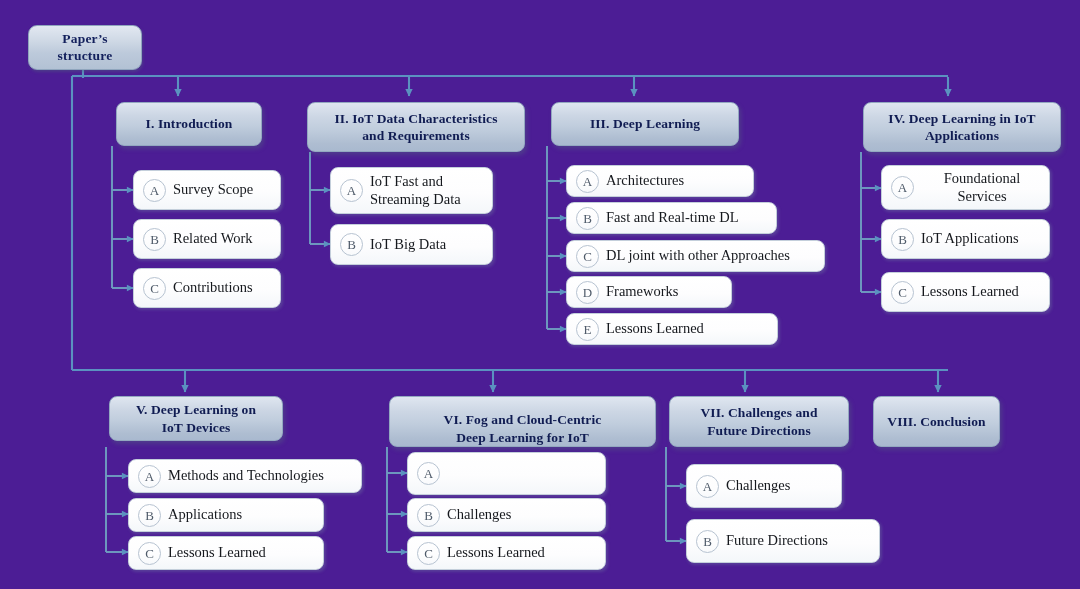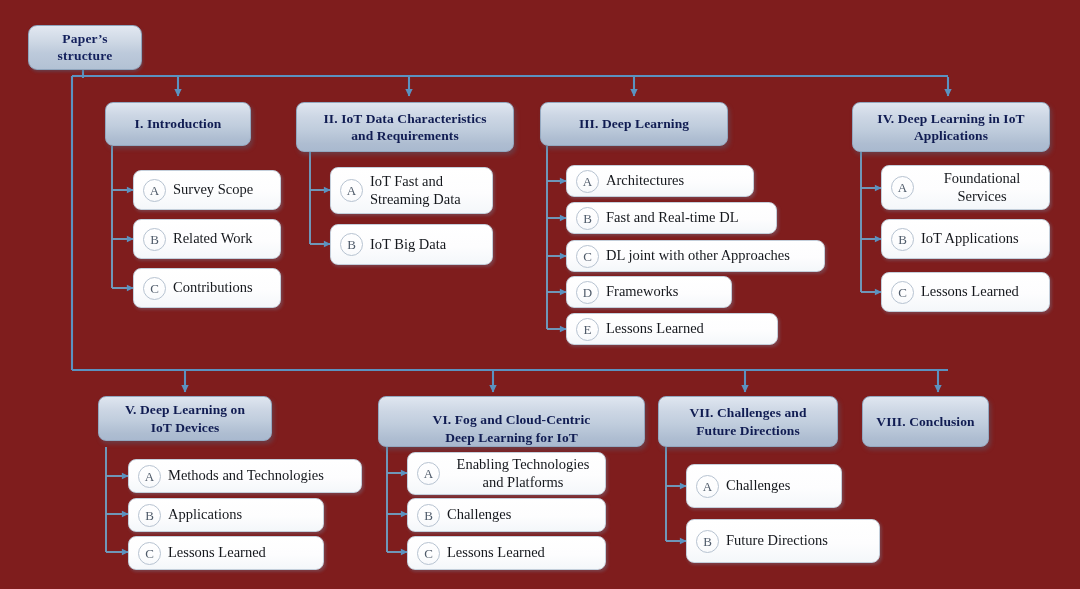--- a/index.html
+++ b/index.html
@@ -1,18 +1,18 @@
 <!DOCTYPE html>
 <html><head>
 <meta charset="utf-8">
 <style>
   html,body{margin:0;padding:0;background:#ffffff;}
   body{width:1080px;height:589px;overflow:hidden;
        font-family:"Liberation Serif","DejaVu Serif",serif;}
-  #stage{position:relative;width:1080px;height:589px;background:#7f1d1d;}
+  #stage{position:relative;width:1080px;height:589px;background:#4c1d95;}
 
   
   #wires{position:absolute;left:0;top:0;width:1080px;height:589px;}
 
   
   .root-box{
     position:absolute;
     display:flex;align-items:center;justify-content:center;
     text-align:center;
     border-radius:9px;
@@ -35,20 +35,21 @@
     border:1px solid #93a8c0;
     background:linear-gradient(180deg,#dfe6f0 0%,#ccd6e4 30%,#c0cddd 55%,#aebdd1 85%,#a9b9cf 100%);
     box-shadow:2px 3px 4px rgba(85,105,130,.38);
     color:#101c52;
     font-weight:bold;
     font-size:13.5px;
     line-height:1.28;
     letter-spacing:.1px;
     padding:0 0;
     box-sizing:border-box;
+    margin-left:11px;
   }
 
   
   .leaf-box{
     position:absolute;
     display:flex;align-items:center;
     border-radius:8px;
     border:1px solid #c4cfdb;
     background:linear-gradient(180deg,#ffffff 0%,#fdfdfe 55%,#f4f7fa 100%);
     box-shadow:1.5px 2px 3px rgba(120,140,165,.30);
@@ -286,22 +287,20 @@
     <span class="leaf-label lft">Lessons Learned</span>
   </div>
 
   <div class="sec-box" style="left:378px;top:396px;width:267px;height:51px;align-items:flex-end;">
     <span style="white-space:pre-line;">VI. Fog and Cloud-Centric
 Deep Learning for IoT</span>
   </div>
 
   <div class="leaf-box" style="left:407px;top:452px;width:199px;height:43px;">
     <span class="leaf-letter">A</span>
-    <span class="leaf-label ctr">Enabling Technologies
-and Platforms</span>
   </div>
   <div class="leaf-box" style="left:407px;top:498px;width:199px;height:34px;">
     <span class="leaf-letter">B</span>
     <span class="leaf-label lft">Challenges</span>
   </div>
   <div class="leaf-box" style="left:407px;top:536px;width:199px;height:34px;">
     <span class="leaf-letter">C</span>
     <span class="leaf-label lft">Lessons Learned</span>
   </div>
 

